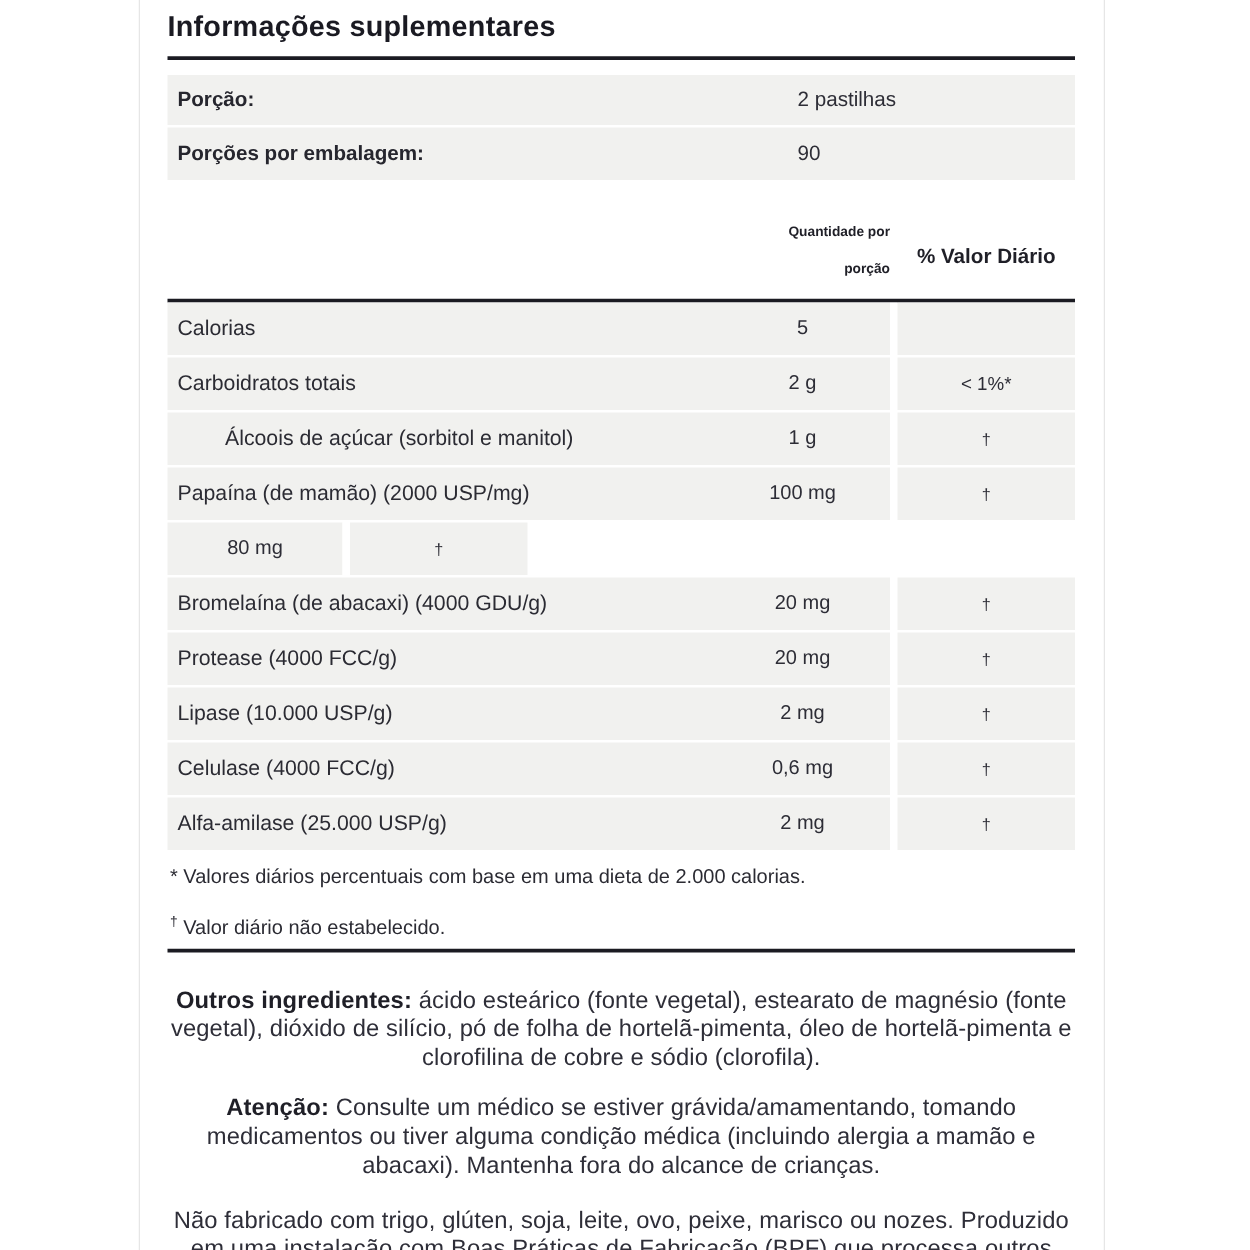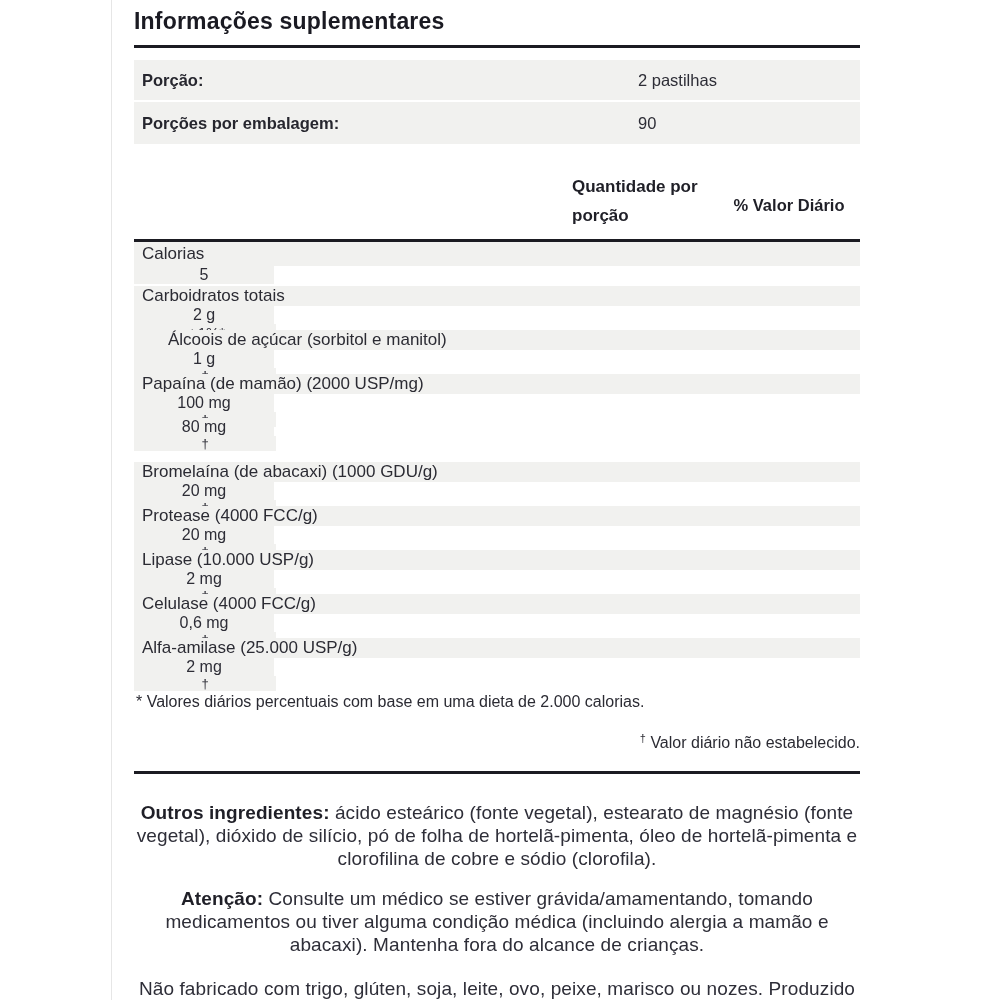--- a/index.html
+++ b/index.html
@@ -1,20 +1,20 @@
 <!DOCTYPE html>
 <html><head>
 <meta charset="utf-8">
 <style>
   * { margin: 0; padding: 0; box-sizing: border-box; }
   html, body { width: 1000px; height: 1000px; background: #ffffff; }
   body { font-family: "Liberation Sans", "DejaVu Sans", sans-serif; color: #2d2d36; }
 
   .frame {
-    position: absolute; left: 111px; top: 0; width: 890px; height: 1000px;
+    position: absolute; left: 111px; top: 0; width: 773px; height: 1000px;
     border-left: 1px solid #e6e6e6; border-right: 1px solid #e6e6e6;
     background: #ffffff;
   }
   .content { padding: 6px 25px 0 22px; width: 773px; }
 
   .title {
     font-size: 23px; font-weight: 700; color: #1a1a22;
     line-height: 30px; letter-spacing: 0.2px; margin-bottom: 9px;
   }
   .rule { height: 3px; background: #1b1b22; border: none; }
@@ -22,37 +22,37 @@
   
   .s-row { display: flex; background: #f1f1ef; align-items: center; }
   .s-row.r1 { height: 40px; margin-bottom: 2px; margin-top: 12px; }
   .s-row.r2 { height: 42px; }
   .s-label { flex: 1; padding-left: 8px; font-size: 16.5px; font-weight: 700; color: #26262e; }
   .s-value { width: 222px; font-size: 16.5px; color: #2d2d36; }
 
   
   .hdr-row { display: flex; align-items: flex-end; height: 95px; padding-bottom: 9px; }
   .hdr-spacer { flex: 1; }
-  .hdr-amount { width: 140px; text-align: left; font-size: 17px; font-weight: 700; line-height: 29px; color: #1f1f27; }
+  .hdr-amount { width: 140px; text-align: right; font-size: 11px; font-weight: 700; line-height: 29px; color: #1f1f27; }
   .hdr-gap { width: 6px; }
   .hdr-dv { width: 142px; text-align: center; font-size: 16.5px; font-weight: 700; color: #1f1f27; padding-bottom: 15px; }
 
   
-  .n-row { display: flex; height: 42px; margin-bottom: 2px; flex-direction: column; }
+  .n-row { display: flex; height: 42px; margin-bottom: 2px; }
   .n-label { flex: 1; background: #f1f1ef; display: flex; align-items: center; padding-left: 8px; font-size: 17px; color: #2b2b33; }
-  .n-row.indent .n-label { padding-left: 34px; }
+  .n-row.indent .n-label { padding-left: 46px; }
   .n-amount { width: 140px; background: #f1f1ef; display: flex; align-items: center; justify-content: center; font-size: 16px; color: #2d2d36; }
   .n-gap { width: 6px; background: #ffffff; }
   .n-dv { width: 142px; background: #f1f1ef; display: flex; align-items: center; justify-content: center; font-size: 15px; color: #2d2d36; }
   .n-dv.dagger { font-size: 13px; }
 
   
   .footnote { font-size: 16px; color: #2b2b33; padding-left: 2px; }
   .fn1 { margin-top: 13px; }
-  .fn2 { margin-top: 21px; margin-bottom: 19px; text-align: right; }
+  .fn2 { margin-top: 21px; margin-bottom: 7px; }
   .fn2 sup { font-size: 11px; }
 
   
   .para { font-size: 19px; line-height: 23px; color: #2e2e38; letter-spacing: 0.1px; text-align: center; }
   .p1 { margin-top: 27px; }
   .p2 { margin-top: 21px; }
   .p3 { margin-top: 17px; }
   .p4 { margin-top: 17px; }
   .para b { color: #1f1f27; }
 </style>
@@ -108,21 +108,21 @@
       <div class="n-amount">100 mg</div>
       <div class="n-gap"></div>
       <div class="n-dv dagger">†</div>
     </div>
     <div class="n-row">
       <div class="n-amount">80 mg</div>
       <div class="n-gap"></div>
       <div class="n-dv dagger">†</div>
     </div>
     <div class="n-row">
-      <div class="n-label">Bromelaína (de abacaxi) (1000 GDU/g)</div>
+      <div class="n-label">Bromelaína (de abacaxi) (4000 GDU/g)</div>
       <div class="n-amount">20 mg</div>
       <div class="n-gap"></div>
       <div class="n-dv dagger">†</div>
     </div>
     <div class="n-row">
       <div class="n-label">Protease (4000 FCC/g)</div>
       <div class="n-amount">20 mg</div>
       <div class="n-gap"></div>
       <div class="n-dv dagger">†</div>
     </div>

